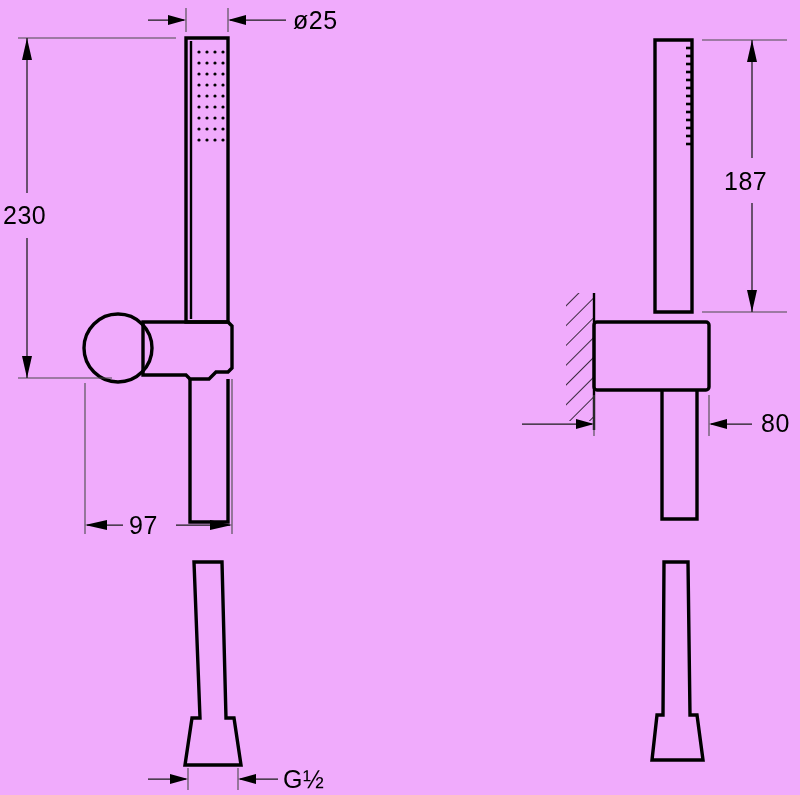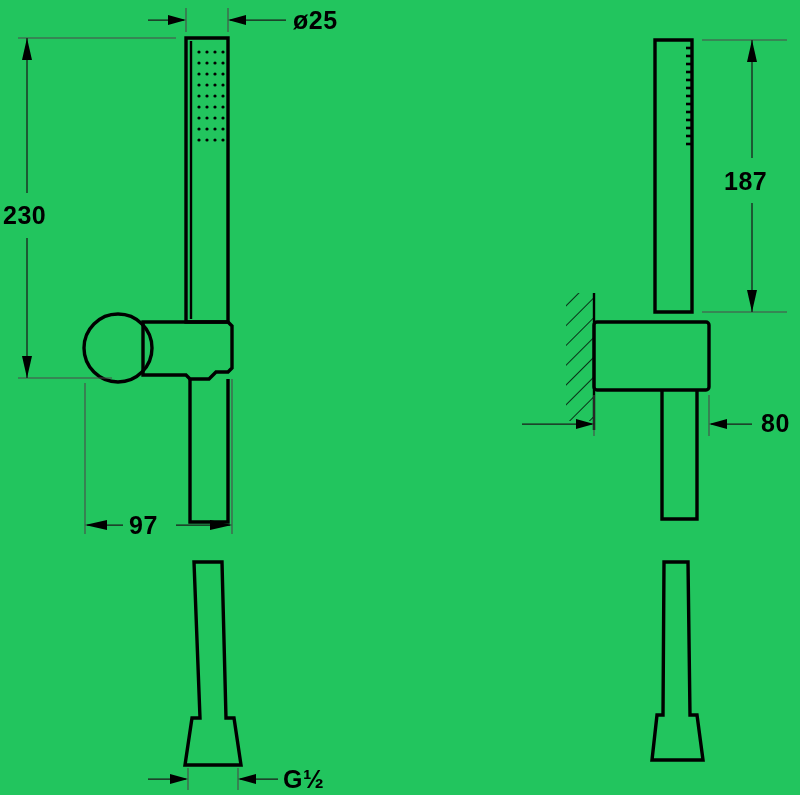--- a/index.html
+++ b/index.html
@@ -10,22 +10,21 @@
   body {
     width: 800px;
     height: 795px;
     font-family: "Liberation Sans", sans-serif;
     overflow: hidden;
   }
   #drawing-root {
     position: relative;
     width: 800px;
     height: 795px;
-    background: #22c55e;
-    font-weight: bold;
+    background: #f0abfc;
   }
   svg#cad {
     display: block;
     width: 800px;
     height: 795px;
   }
   .obj {
     fill: none;
     stroke: #000000;
     stroke-width: 3.4;

